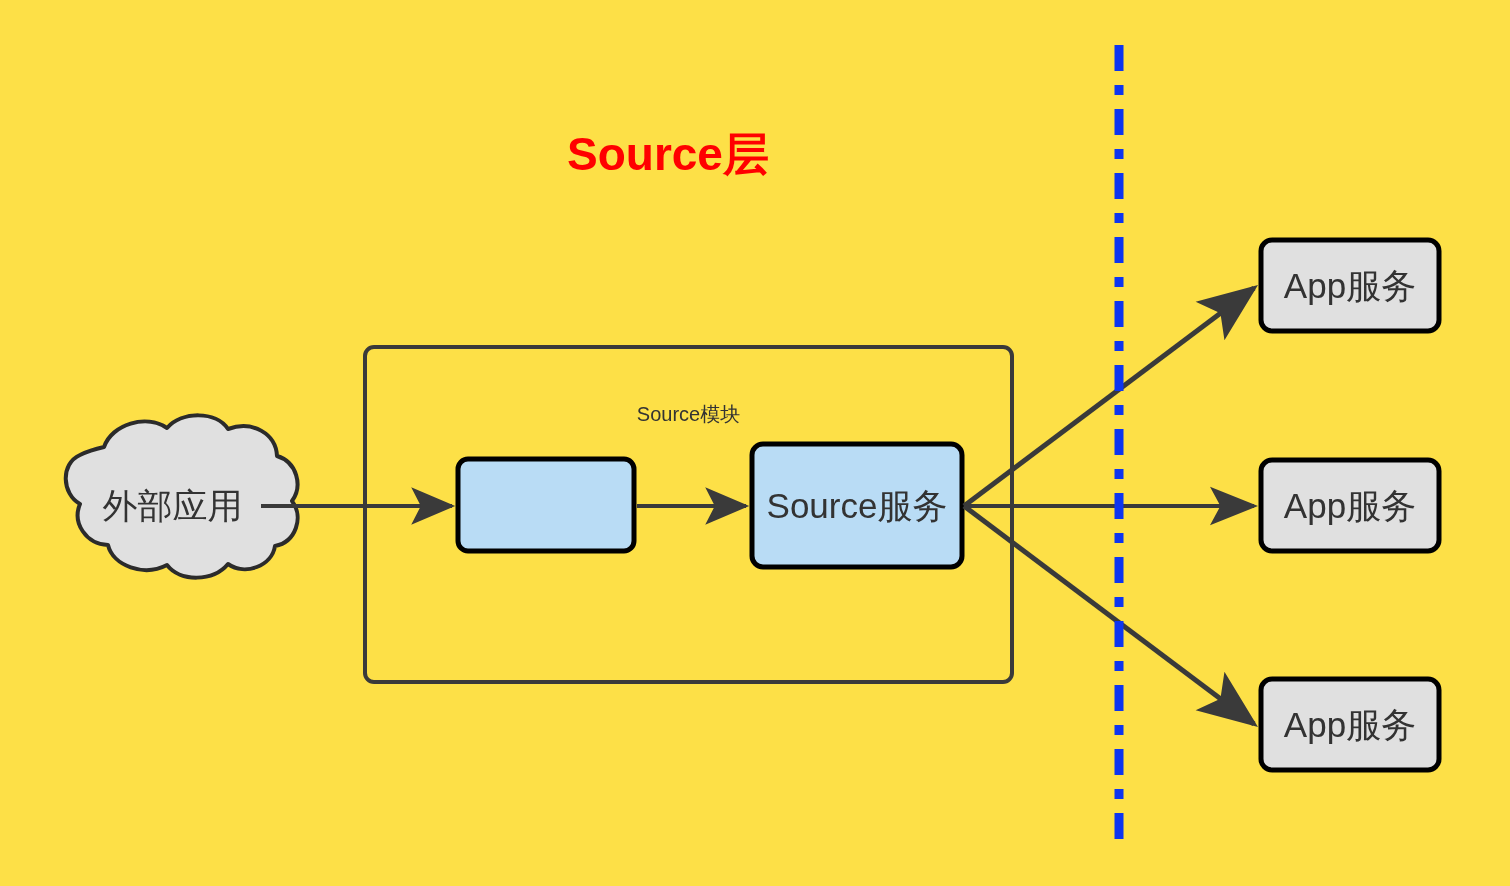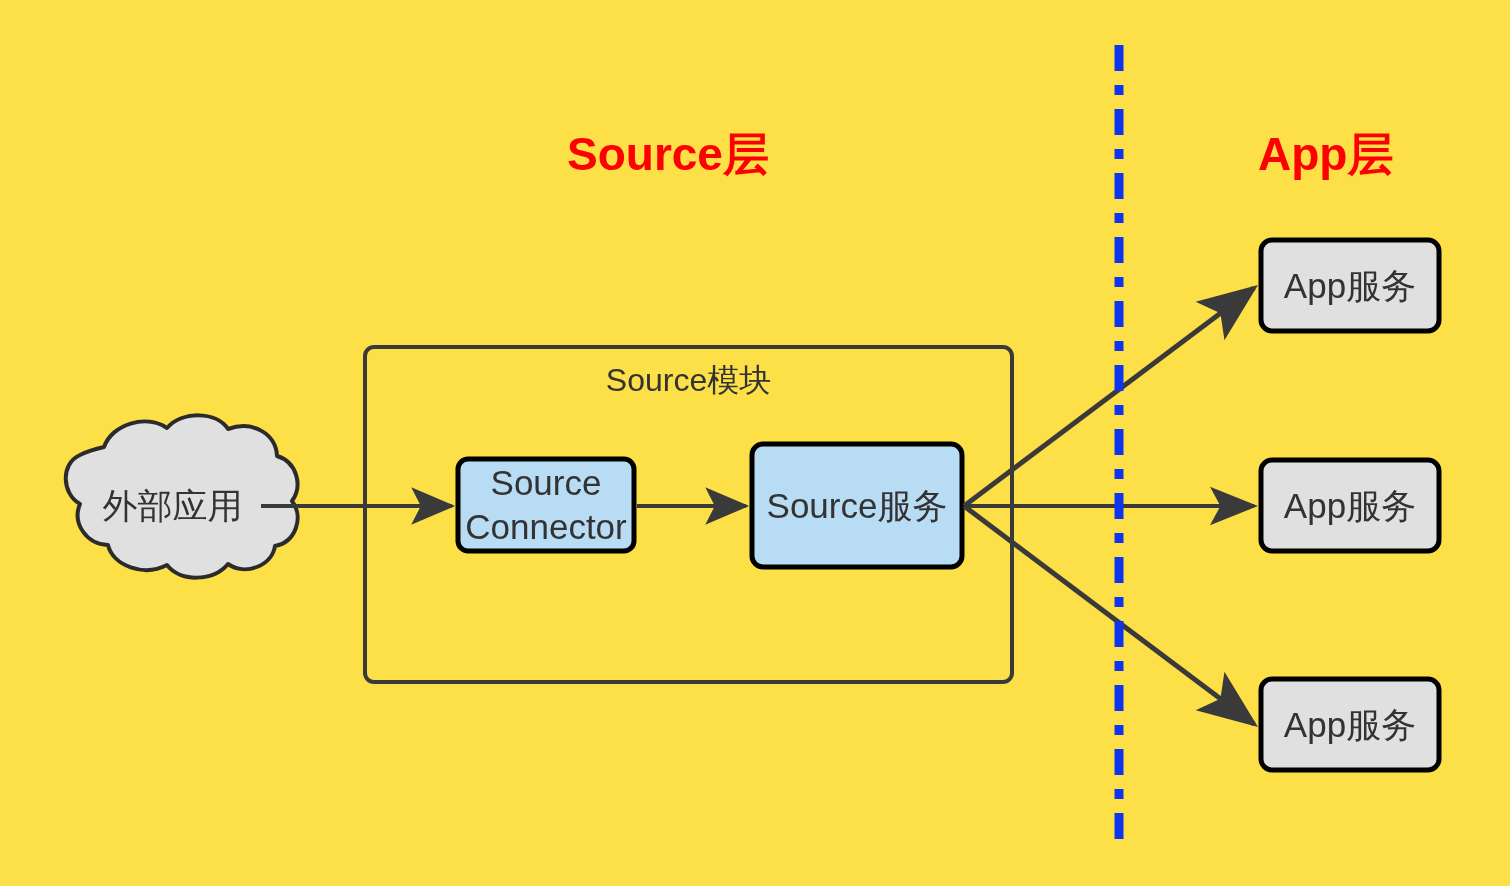--- a/index.html
+++ b/index.html
@@ -44,24 +44,25 @@
     text-align: center;
     color: #333333;
     font-size: 35px;
     line-height: 1.25;
     pointer-events: none;
     white-space: pre-line;
   }
   .module-caption {
     position: absolute;
     color: #333333;
-    font-size: 32px;
+    font-size: 20px;
     line-height: 1;
     white-space: nowrap;
     text-align: center;
+    margin-top: 40px;
   }
 </style>
 </head>
 <body>
 
 <div id="canvas">
 
   <svg class="svg-layer" viewBox="0 0 1510 886">
     <defs>
       <marker id="arrowFilled" markerWidth="12" markerHeight="12" refX="10.2" refY="5" orient="auto" markerUnits="strokeWidth">
@@ -102,28 +103,25 @@
     <line x1="964" y1="506" x2="1254" y2="288" stroke="#3a3a3a" stroke-width="5" marker-end="url(#arrowFilledThin)"></line>
 
     <line x1="964" y1="506" x2="1254" y2="506" stroke="#3a3a3a" stroke-width="4" marker-end="url(#arrowFilledThin)"></line>
 
     <line x1="964" y1="506" x2="1254" y2="724" stroke="#3a3a3a" stroke-width="5" marker-end="url(#arrowFilledThin)"></line>
 
     <line x1="1119" y1="45" x2="1119" y2="840" stroke="#0d35f0" stroke-width="9" stroke-dasharray="26 14 10 14"></line>
   </svg>
 
   <div class="layer-title" id="title-source">Source层</div>
-  <div class="layer-title" id="title-app">App层</div>
 
   <div class="module-caption" style="left:365px; top:364px; width:647px;">Source模块</div>
 
   <div class="node-label" style="left:80px; top:478px; width:185px; height:56px;">外部应用</div>
 
-  <div class="node-label" style="left:458px; top:459px; width:176px; height:92px;">Source
-Connector</div>
 
   <div class="node-label" style="left:752px; top:444px; width:210px; height:123px;">Source服务</div>
 
   <div class="node-label" style="left:1261px; top:240px; width:178px; height:91px;">App服务</div>
   <div class="node-label" style="left:1261px; top:460px; width:178px; height:91px;">App服务</div>
   <div class="node-label" style="left:1261px; top:679px; width:178px; height:91px;">App服务</div>
 
 </div>
 
 </body></html>

